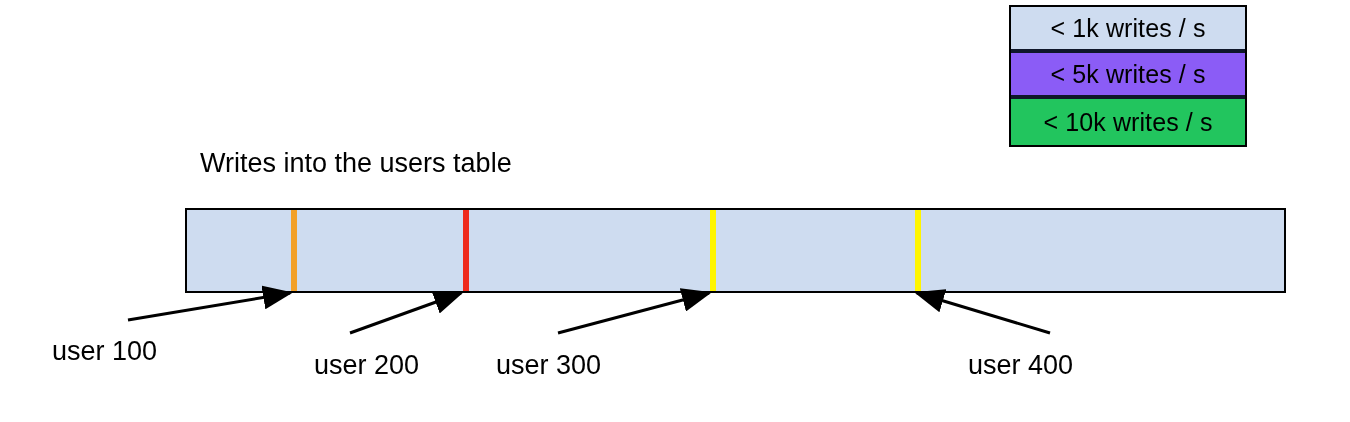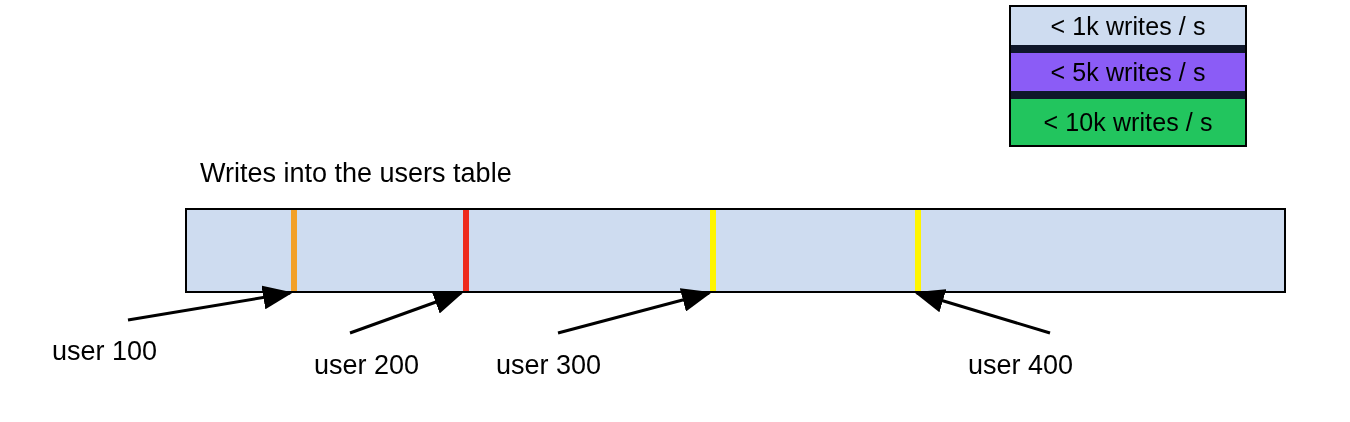--- a/index.html
+++ b/index.html
@@ -28,36 +28,36 @@
     position: absolute;
     left: 1009px;
     top: 5px;
     width: 238px;
     border: 2px solid #000000;
     box-sizing: border-box;
   }
   .legend-row {
     height: 46px;
     box-sizing: border-box;
-    border-bottom: 8px solid #0f172a;
+    border-bottom: 4px solid #0f172a;
     display: flex;
     align-items: center;
     justify-content: center;
     font-size: 25px;
     line-height: 1;
     letter-spacing: 0.1px;
     white-space: nowrap;
   }
   .legend-row:last-child { border-bottom: none; }
 
   
   .chart-title {
     position: absolute;
     left: 200px;
-    top: 160px;
+    top: 150px;
     font-size: 27px;
     line-height: 1;
     white-space: nowrap;
   }
 
   
   .bar {
     position: absolute;
     left: 185px;
     top: 208px;

